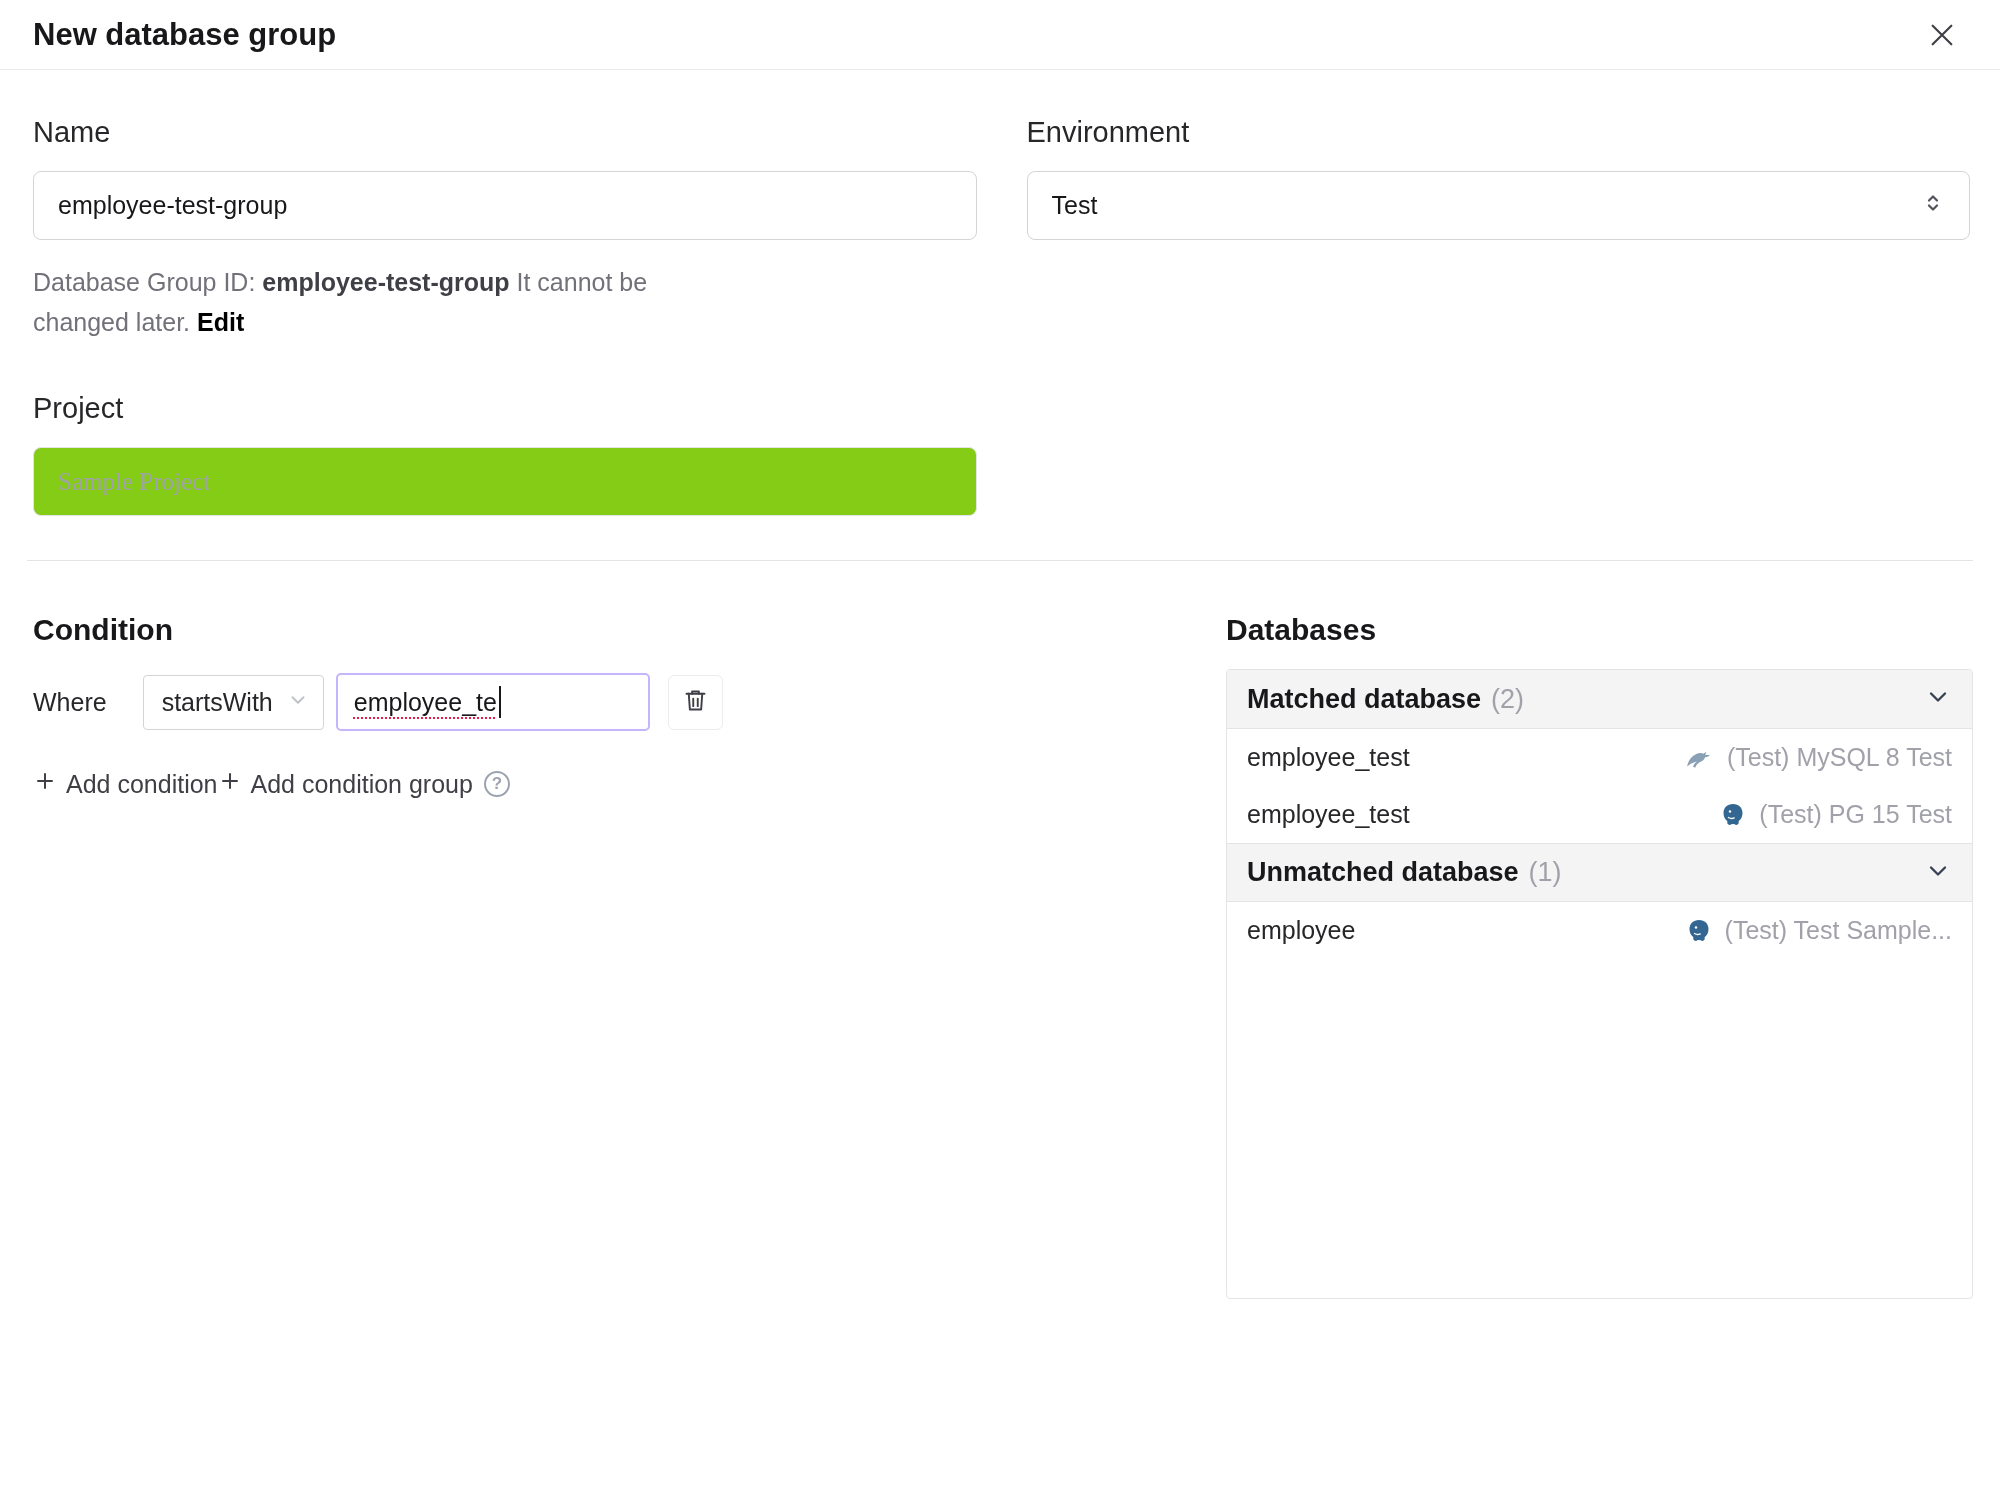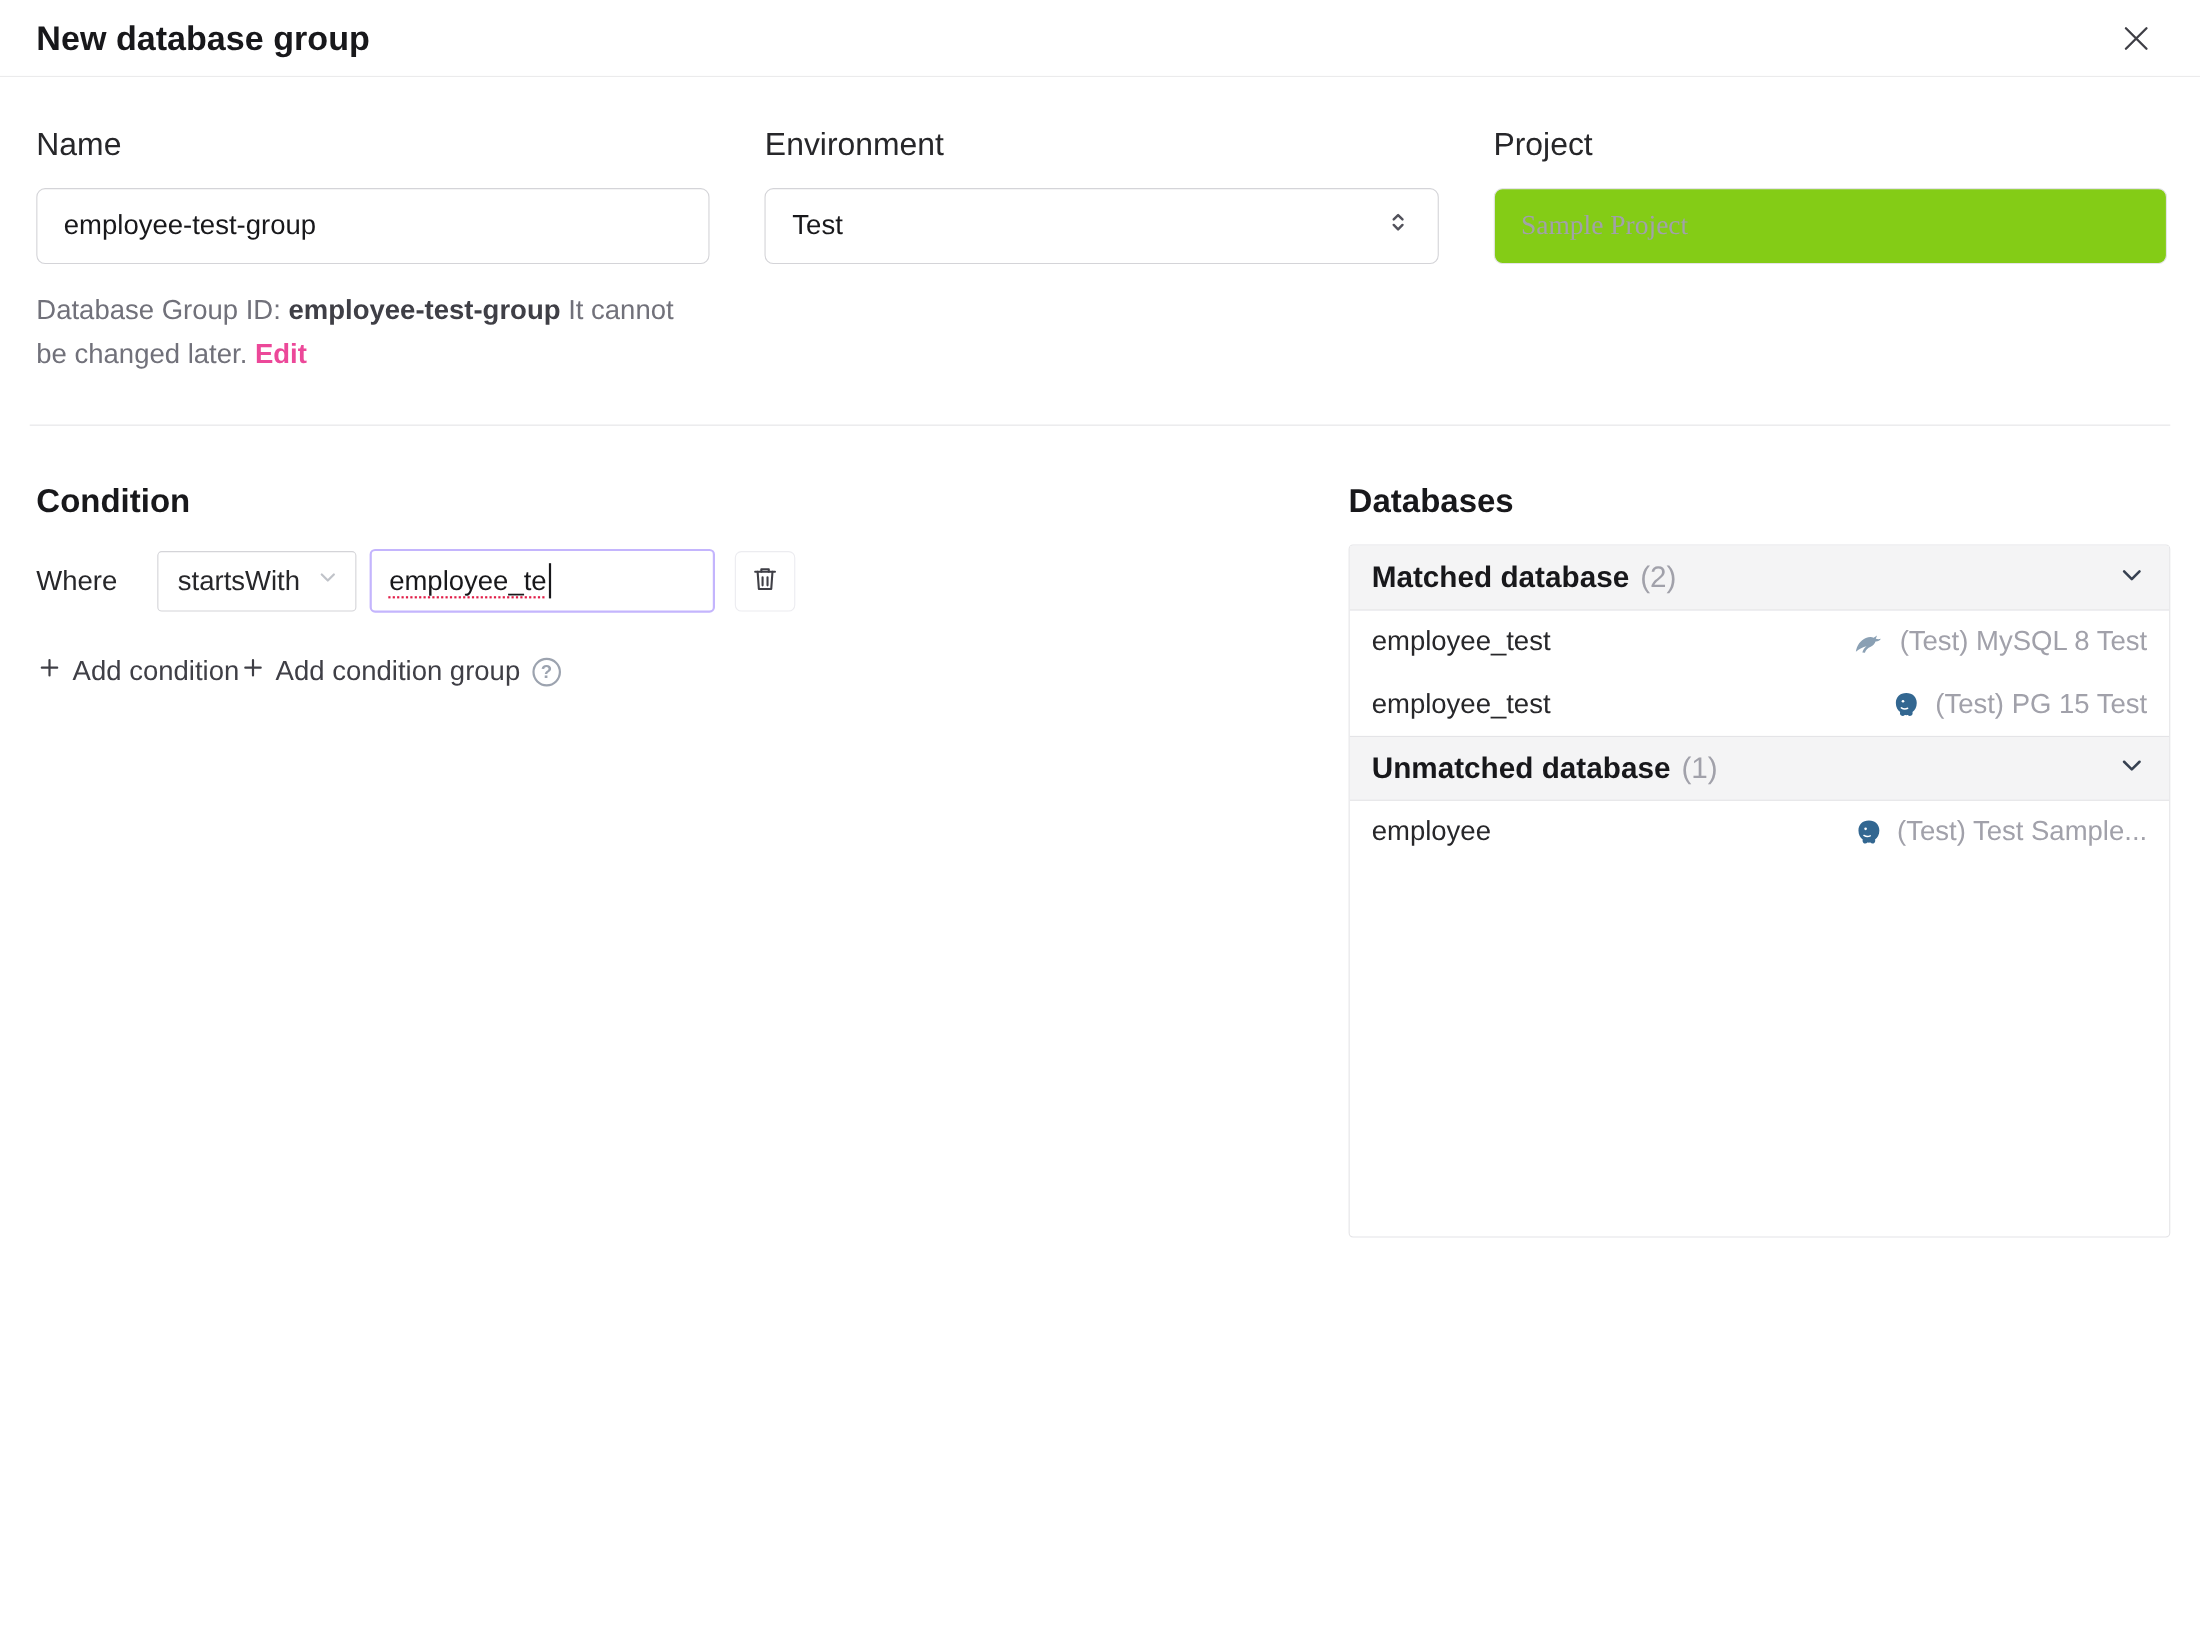--- a/index.html
+++ b/index.html
@@ -23,21 +23,21 @@
   .icon-btn {
     background: none; border: none; cursor: pointer;
     display: flex; align-items: center; justify-content: center;
     padding: 4px;
   }
   .icon-btn svg { display: block; }
 
   
   .form-grid {
     display: grid;
-    grid-template-columns: 1fr 1fr 1fr;
+    grid-template-columns: 1fr 1fr;
     gap: 50px;
     padding: 46px 30px 0 33px;
   }
   .field-label {
     display: block;
     font-size: 29px;
     color: #27272a;
     margin-bottom: 22px;
     font-weight: 400;
   }
@@ -64,21 +64,21 @@
   }
   .control.disabled::placeholder { color: #a1a1aa; }
   .helper {
     margin-top: 22px;
     max-width: 620px;
     font-size: 25px;
     line-height: 40px;
     color: #71717a;
   }
   .helper-id { font-weight: 700; color: #3f3f46; }
-  .edit-link { color: #ec4899; font-weight: 600; cursor: pointer; }
+  .edit-link { color: #000000; font-weight: 600; cursor: pointer; }
 
   .section-divider {
     border: none;
     border-top: 1px solid #e4e4e7;
     margin: 44px 27px 0 27px;
   }
 
   
   .main-area {
     display: flex;

